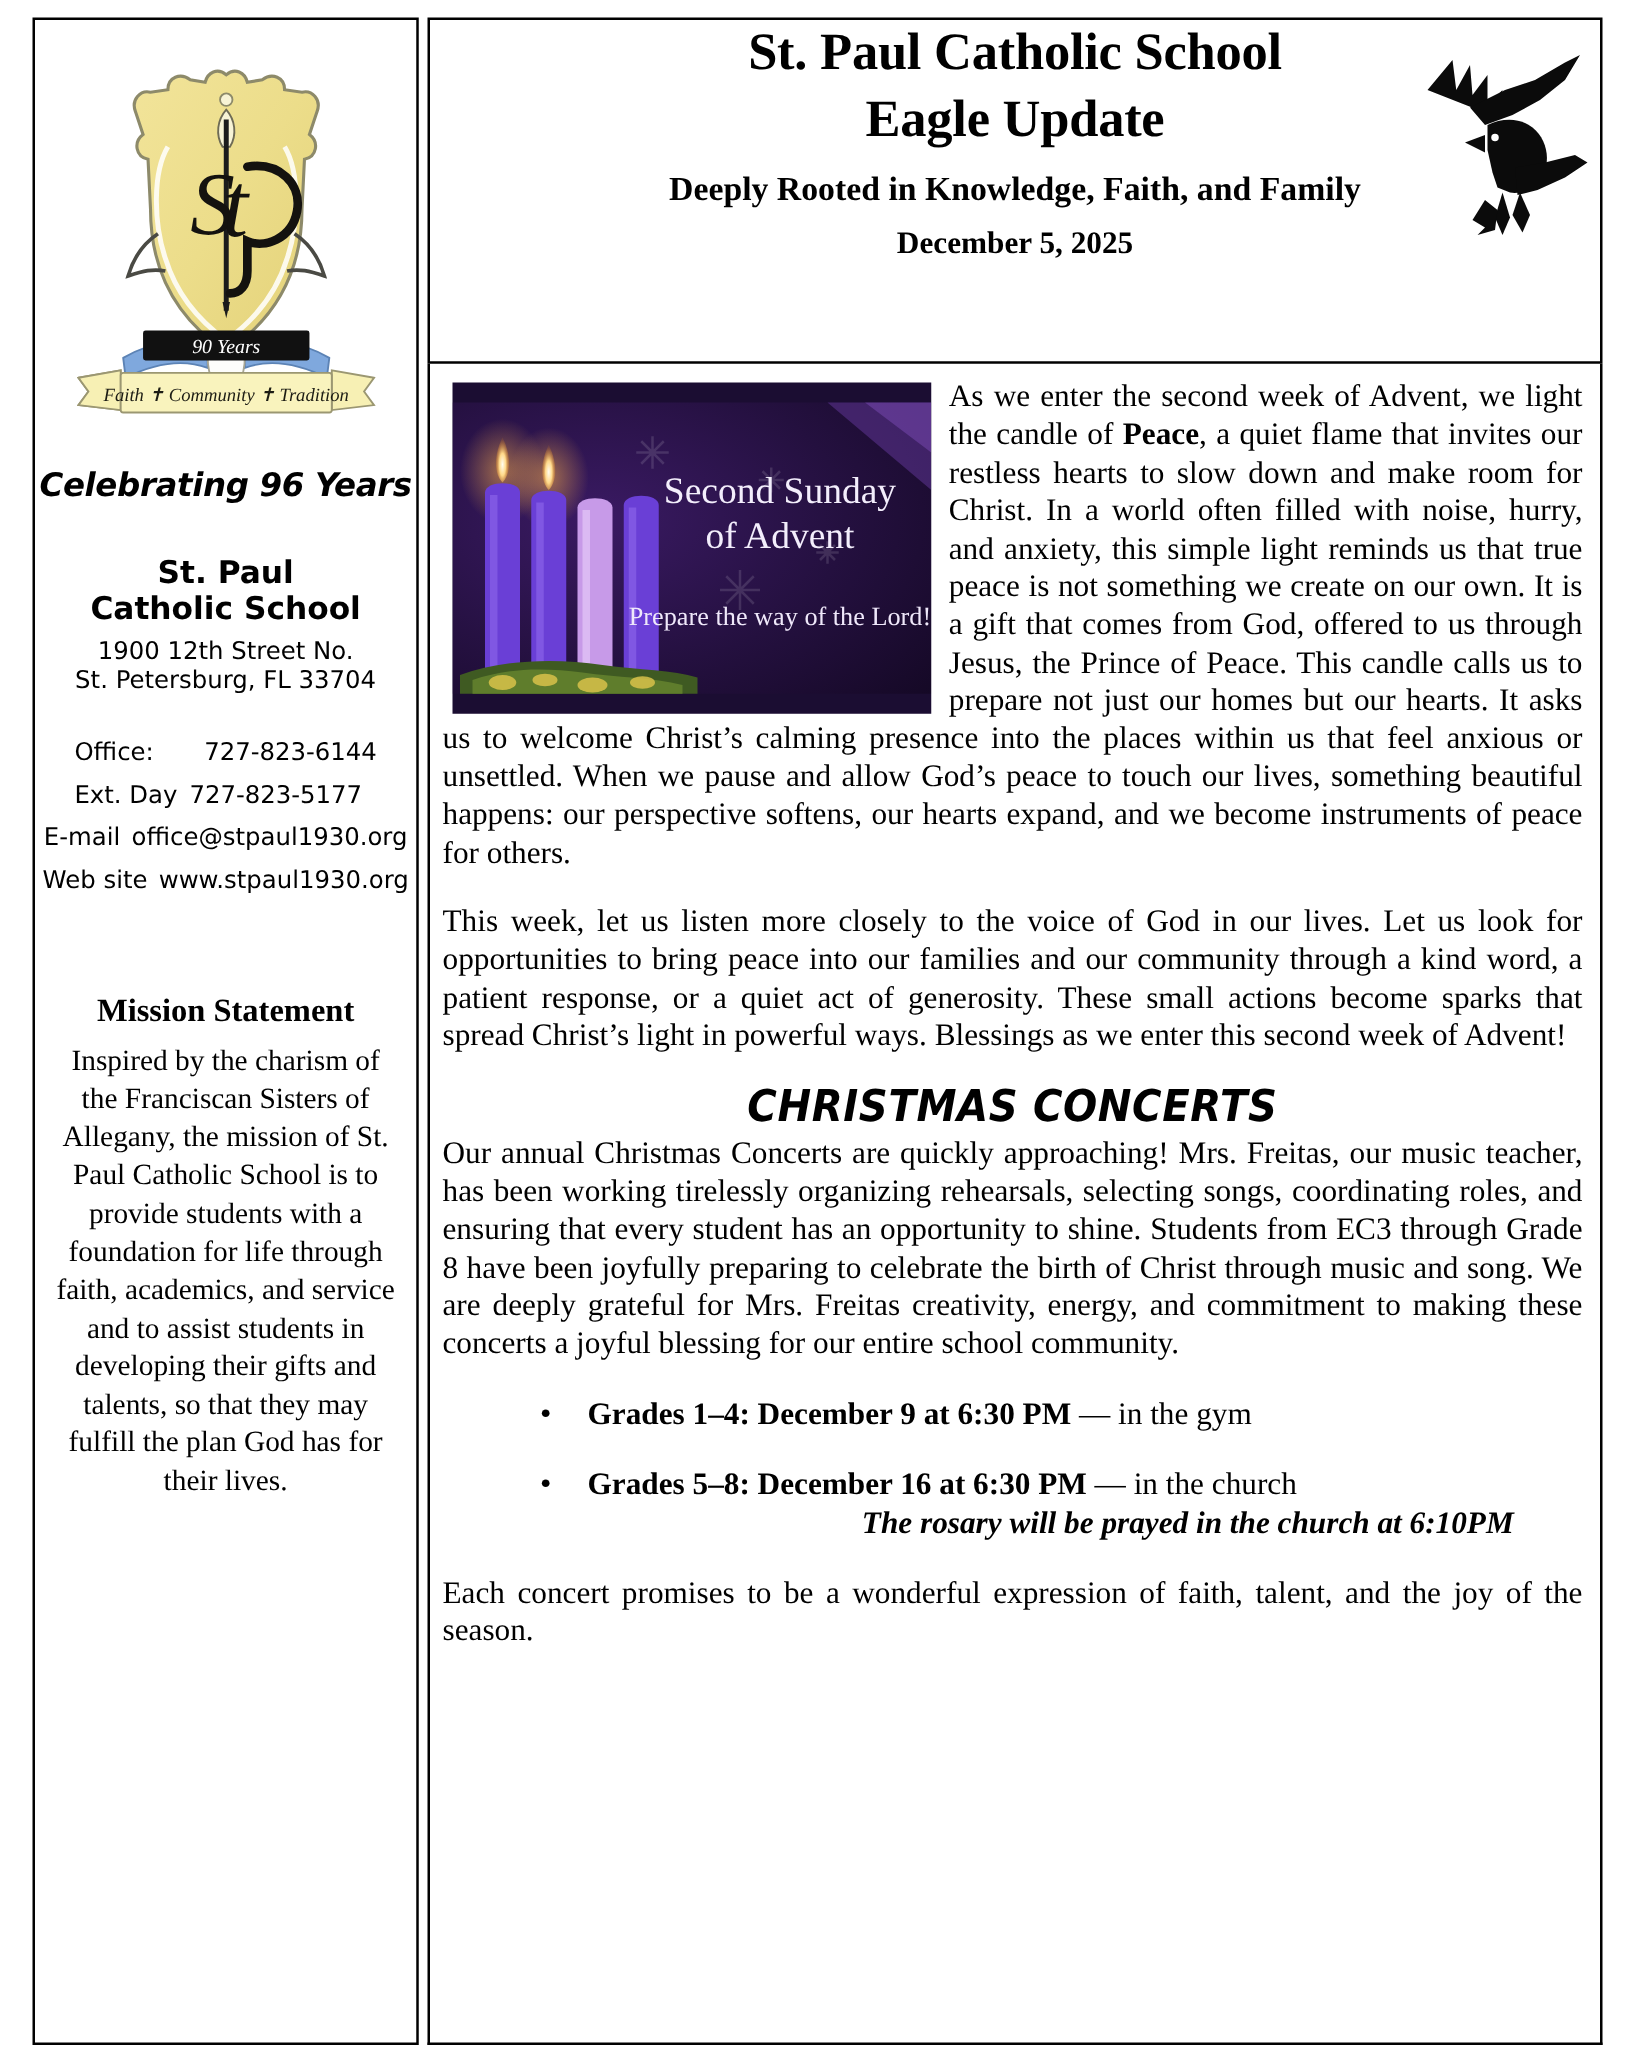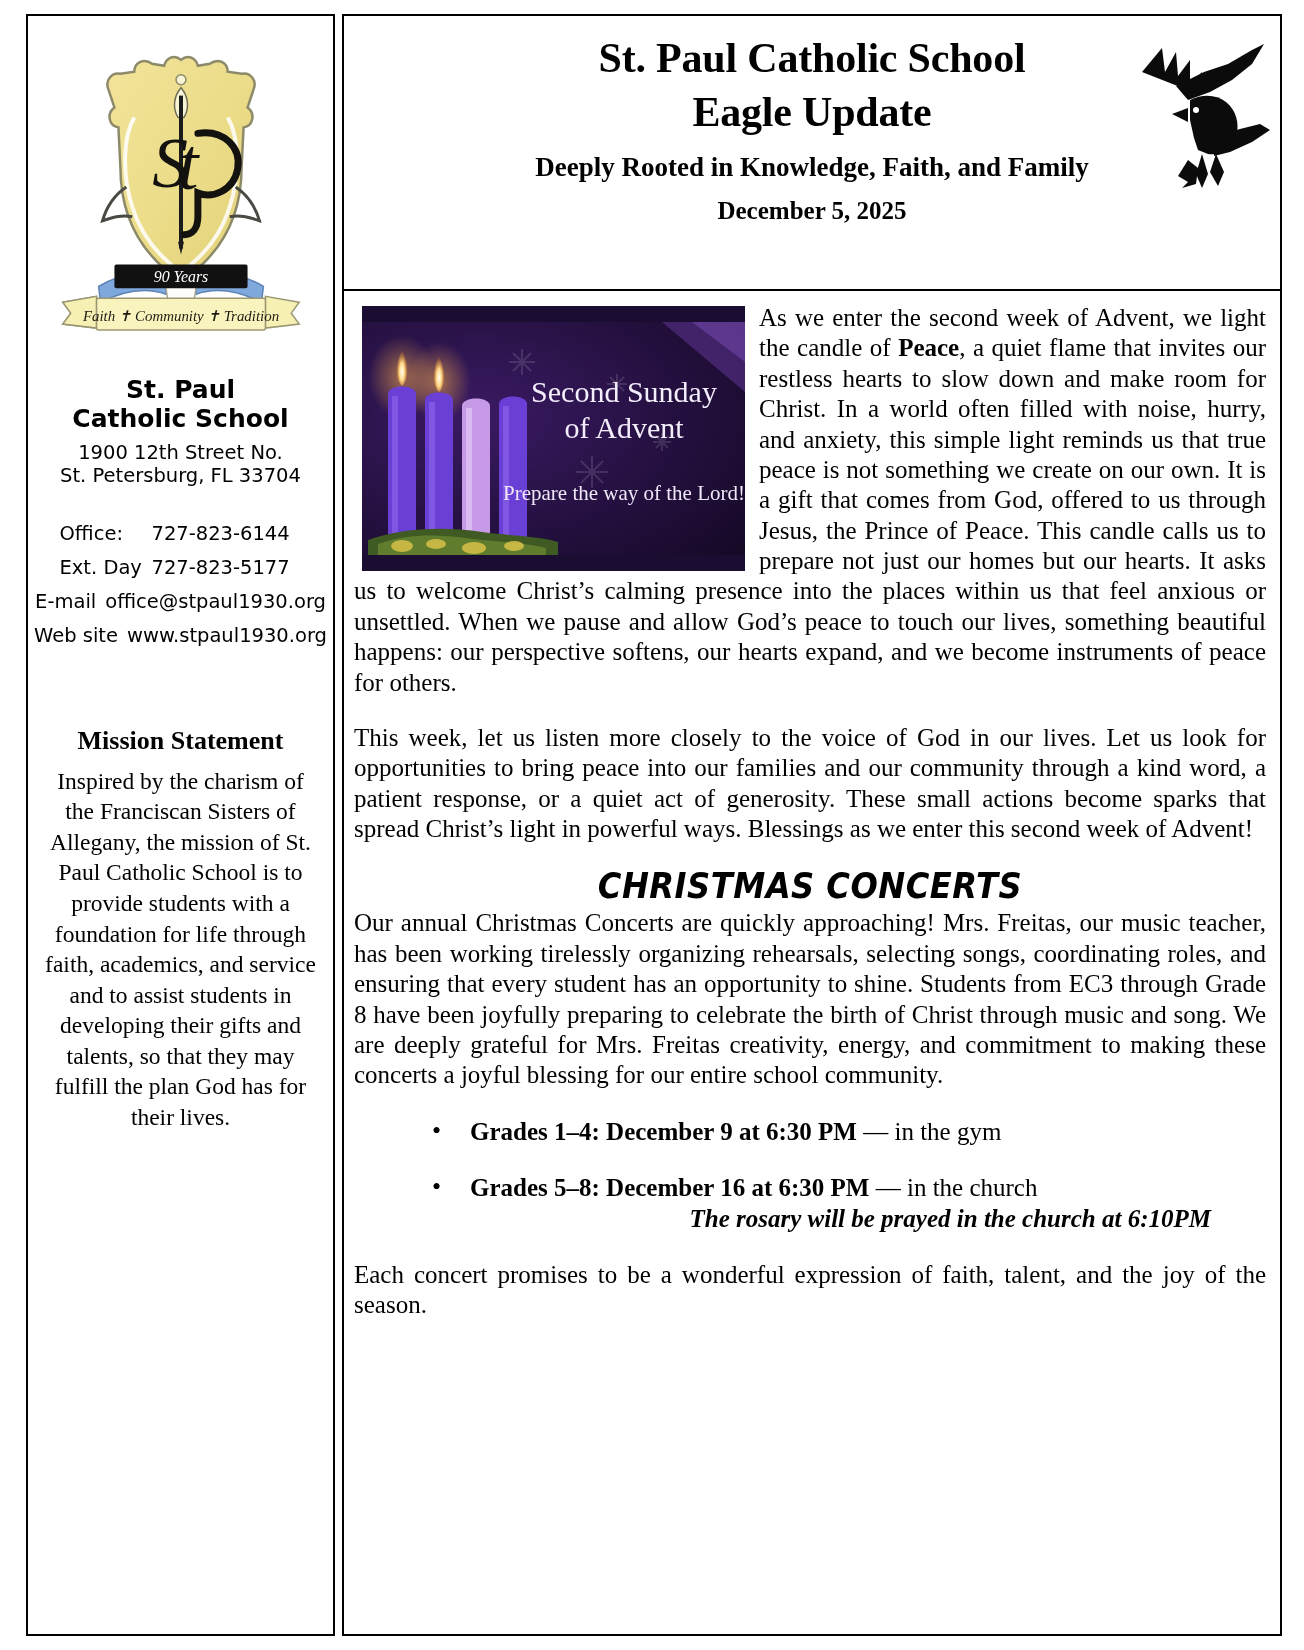--- a/index.html
+++ b/index.html
@@ -79,21 +79,21 @@
     width: 100%;
   }
   .contact-row {
     display: flex;
     justify-content: center;
     margin-bottom: 11px;
     white-space: nowrap;
   }
   .contact-row .lbl { text-align: left; }
   .c-office .lbl { width: 92px; }
-  .c-office .val { width: 150px; text-align: left; }
+  .c-office .val { width: 150px; text-align: right; }
   .c-ext .lbl { width: 92px; }
   .c-ext .val { width: 150px; text-align: left; }
   .c-email .lbl { margin-right: 9px; }
   .c-web .lbl { margin-right: 9px; }
 
   .mission-title {
     font-family: "Liberation Serif", serif;
     font-weight: bold;
     font-size: 26px;
     margin-top: 68px;
@@ -112,21 +112,20 @@
     flex: 1;
     margin-left: 7px;
     display: flex;
     flex-direction: column;
   }
 
   .masthead {
     border: 2px solid #000;
     height: 277px;
     position: relative;
-    padding-top: 16px;
     text-align: center;
   }
   .mh-title {
     font-family: "Liberation Serif", serif;
     font-weight: bold;
     font-size: 42px;
     line-height: 1.28;
     letter-spacing: -0.2px;
   }
   .mh-tagline {
@@ -272,20 +271,21 @@
           <text x="125" y="246" text-anchor="middle" font-family="Liberation Serif, serif" font-style="italic" font-size="16" fill="#ffffff">90 Years</text>
 
           <path d="M6 266 L40 260 L40 292 L6 288 L14 277 Z" fill="#f6 efb0" stroke="#9b9772" stroke-width="1.5"></path>
           <path d="M6 266 L40 260 L40 292 L6 288 L14 277 Z" fill="#f7f0b4" stroke="#9b9772" stroke-width="1.5"></path>
           <path d="M244 266 L210 260 L210 292 L244 288 L236 277 Z" fill="#f7f0b4" stroke="#9b9772" stroke-width="1.5"></path>
           <rect x="40" y="262" width="170" height="32" rx="2" fill="#f9f3bd" stroke="#9b9772" stroke-width="1.5"></rect>
           <text x="125" y="285" text-anchor="middle" font-family="Liberation Serif, serif" font-style="italic" font-size="15" fill="#1c1c14">Faith ✝ Community ✝ Tradition</text>
         </svg>
       </div>
 
+      <div class="celebrating">Celebrating 96 Years</div>
 
       <div class="school-name">
         <div>St. Paul</div>
         <div>Catholic School</div>
       </div>
 
       <div class="address">
         <div>1900 12th Street No.</div>
         <div>St. Petersburg, FL 33704</div>
       </div>

